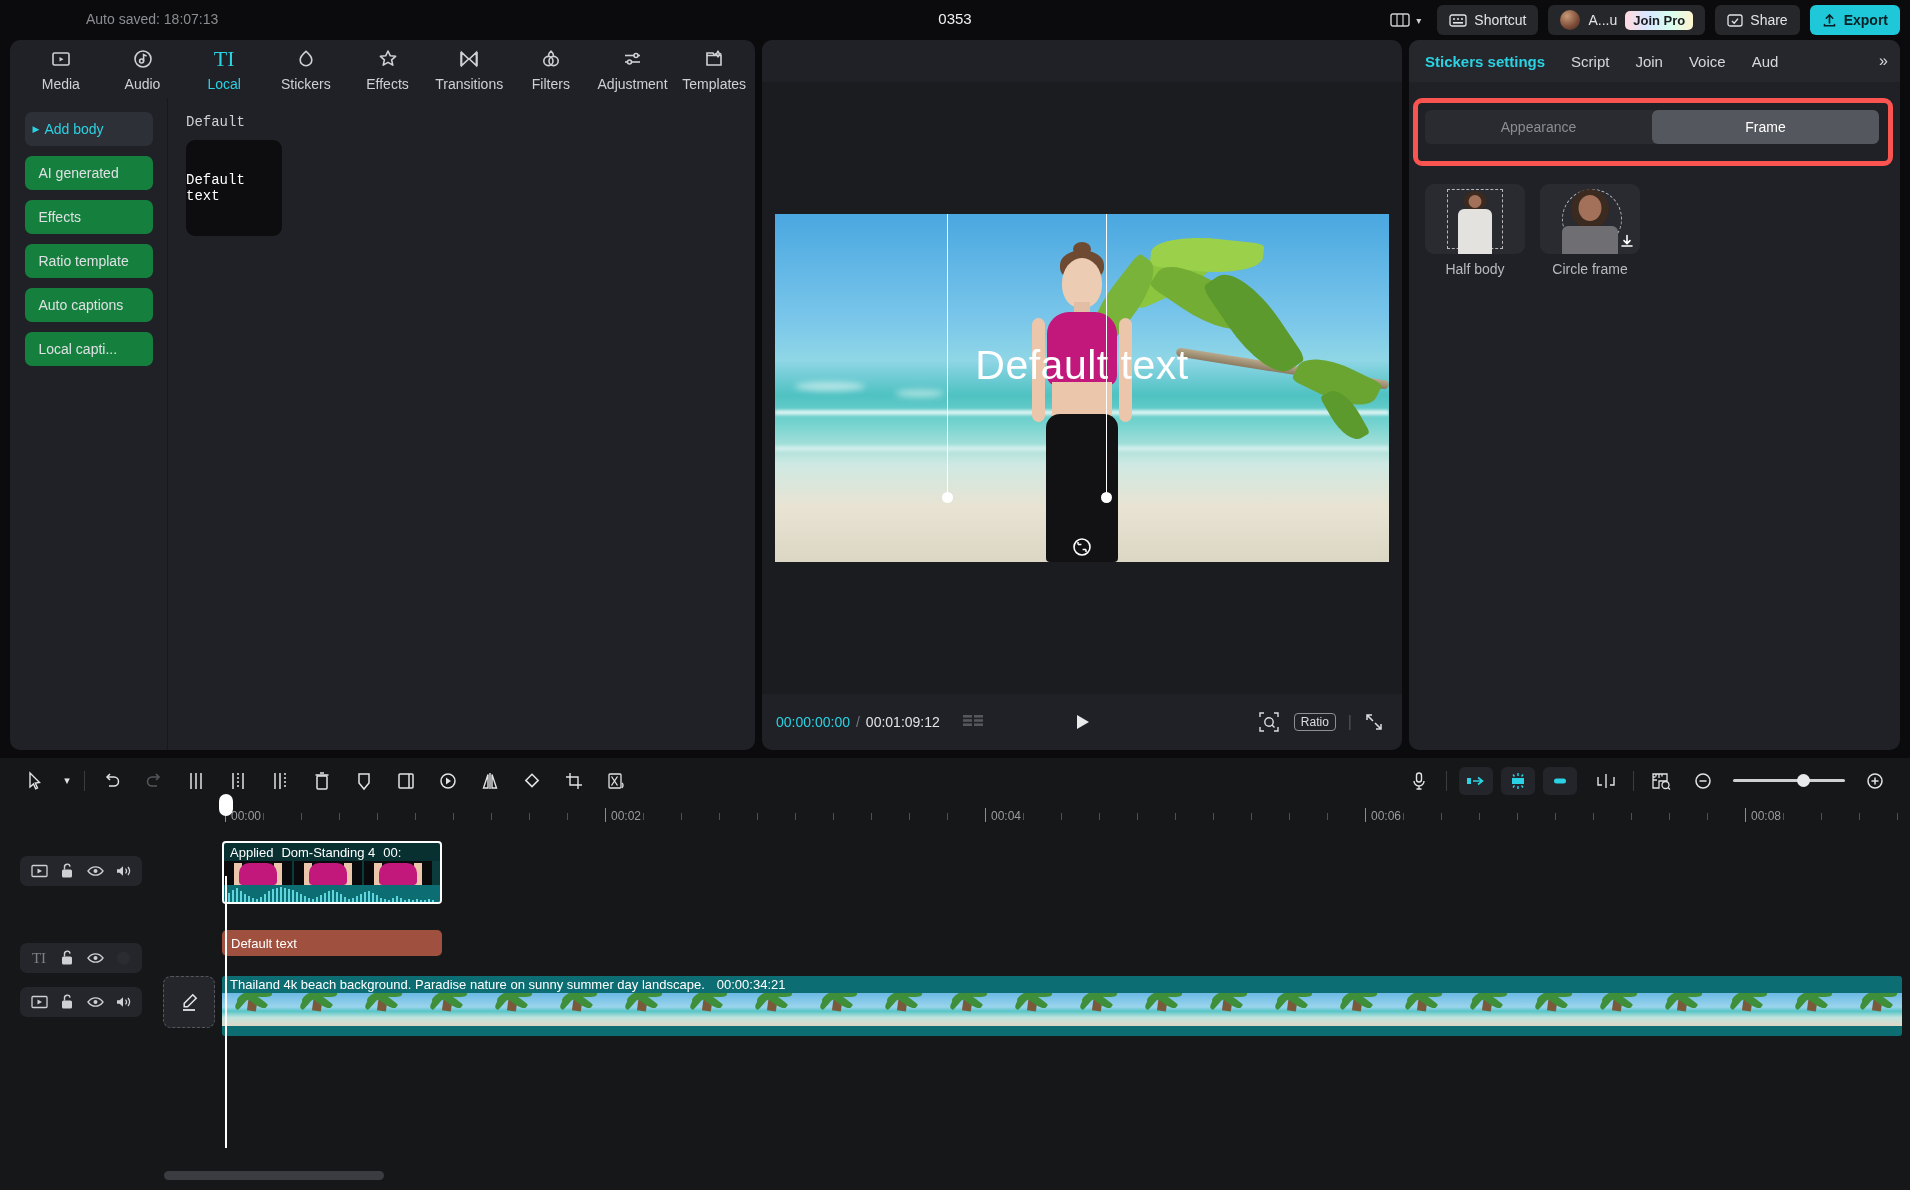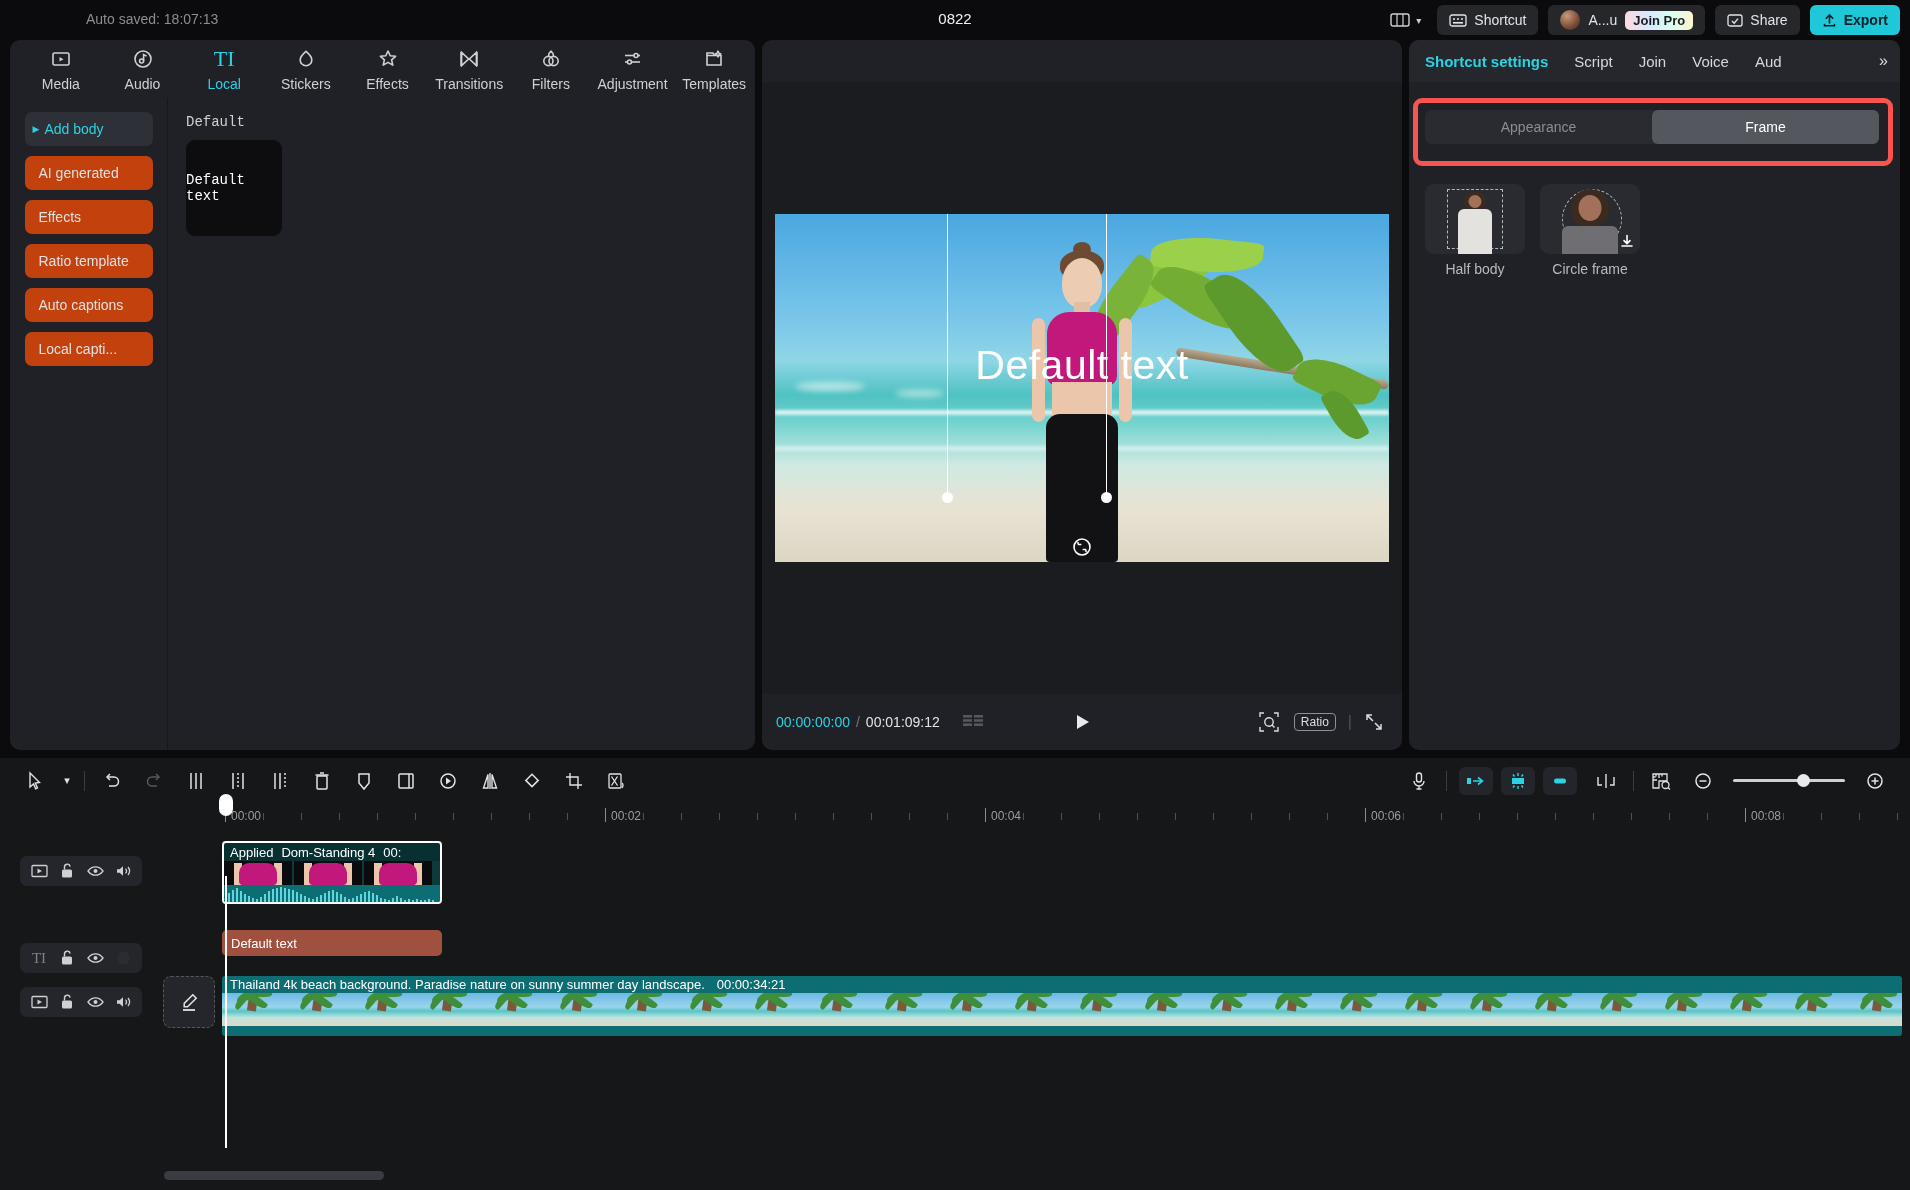--- a/index.html
+++ b/index.html
@@ -44,21 +44,21 @@
   #left-panel { left: 10px; top: 40px; width: 745px; height: 710px; background: #202126; border-radius: 10px; }
   #nav-tabs { position: absolute; left: 0; top: 0; width: 745px; height: 58px; display: flex; align-items: center; padding-left: 10px; }
   .nav-tab { width: 86px; display: flex; flex-direction: column; align-items: center; gap: 5px; color: #cfd0d4; }
   .nav-tab .ico { height: 24px; display: flex; align-items: center; justify-content: center; }
   .nav-tab .lbl { font-size: 14px; }
   .nav-tab.active .lbl, .nav-tab.active .ico { color: #2ad2e3; }
   .nav-tab svg { stroke: currentColor; fill: none; stroke-width: 1.6; }
 
   #left-sub { position: absolute; left: 0; top: 58px; width: 158px; bottom: 0; border-right: 1px solid #17181c; }
   .sub-item {
-    margin: 10px auto 0; width: 128px; height: 34px; border-radius: 7px; background: #c2410c;
+    margin: 10px auto 0; width: 128px; height: 34px; border-radius: 7px; background: #15803d;
     display: flex; align-items: center; padding-left: 14px; font-size: 14px; color: #dfe0e4;
   }
   .sub-item.first { margin-top: 14px; background: #2e3037; color: #2ad2e3; padding-left: 8px; }
   .sub-item .caret { font-size: 9px; margin-right: 5px; }
 
   #assets { position: absolute; left: 158px; top: 58px; right: 0; bottom: 0; padding: 16px 18px; font-family: Liberation Mono, monospace; }
   #assets .group-label { font-size: 14px; color: #cfd0d4; margin-bottom: 10px; }
   .asset-card {
     width: 96px; height: 96px; border-radius: 9px; background: #0d0d0f;
     display: flex; align-items: center; justify-content: center; font-size: 14px; color: #fff;
@@ -178,21 +178,21 @@
   #playhead { position: absolute; left: 225px; top: 45px; bottom: 42px; width: 2px; background: #fff; }
   #playhead-knob { position: absolute; left: -6px; top: 0; width: 14px; height: 22px; border-radius: 7px; background: #fff; }
   #hscroll { position: absolute; left: 164px; bottom: 10px; width: 220px; height: 9px; border-radius: 5px; background: #3a3c41; }
   svg { display: block; }
 </style>
 </head>
 <body>
 
 <div id="topbar">
   <div id="autosave">Auto saved: 18:07:13</div>
-  <div id="proj-title">0822</div>
+  <div id="proj-title">0353</div>
   <div id="top-right">
 
     <div class="layout-btn">
       <span>
         <svg width="20" height="16" viewBox="0 0 20 16">
             <rect x="1" y="2" width="18" height="12" rx="2" fill="none" stroke="#cfd0d4" stroke-width="1.4"></rect>
             <line x1="7" y1="2" x2="7" y2="14" stroke="#cfd0d4" stroke-width="1.2"></line>
             <line x1="13" y1="2" x2="13" y2="14" stroke="#cfd0d4" stroke-width="1.2"></line>
           </svg>
       </span>
@@ -440,21 +440,21 @@
     <span style="margin-right:4px;">
       <svg width="20" height="20" viewBox="0 0 20 20" fill="none" stroke="#dcdce0" stroke-width="1.5">
           <path d="M3 8V3h5M17 12v5h-5M3.6 3.6l5.4 5.4M16.4 16.4L11 11"></path>
         </svg>
     </span>
   </div>
 </div>
 
 <div id="right-panel" class="panel">
   <div id="right-tabs">
-    <span class="rt active">Shortcut settings</span>
+    <span class="rt active">Stickers settings</span>
     <span class="rt">Script</span>
     <span class="rt">Join</span>
     <span class="rt">Voice</span>
     <span class="rt">Aud</span>
     <span id="rt-more">»</span>
   </div>
 
   <div id="hl-box"></div>
 
   <div id="seg-wrap">

